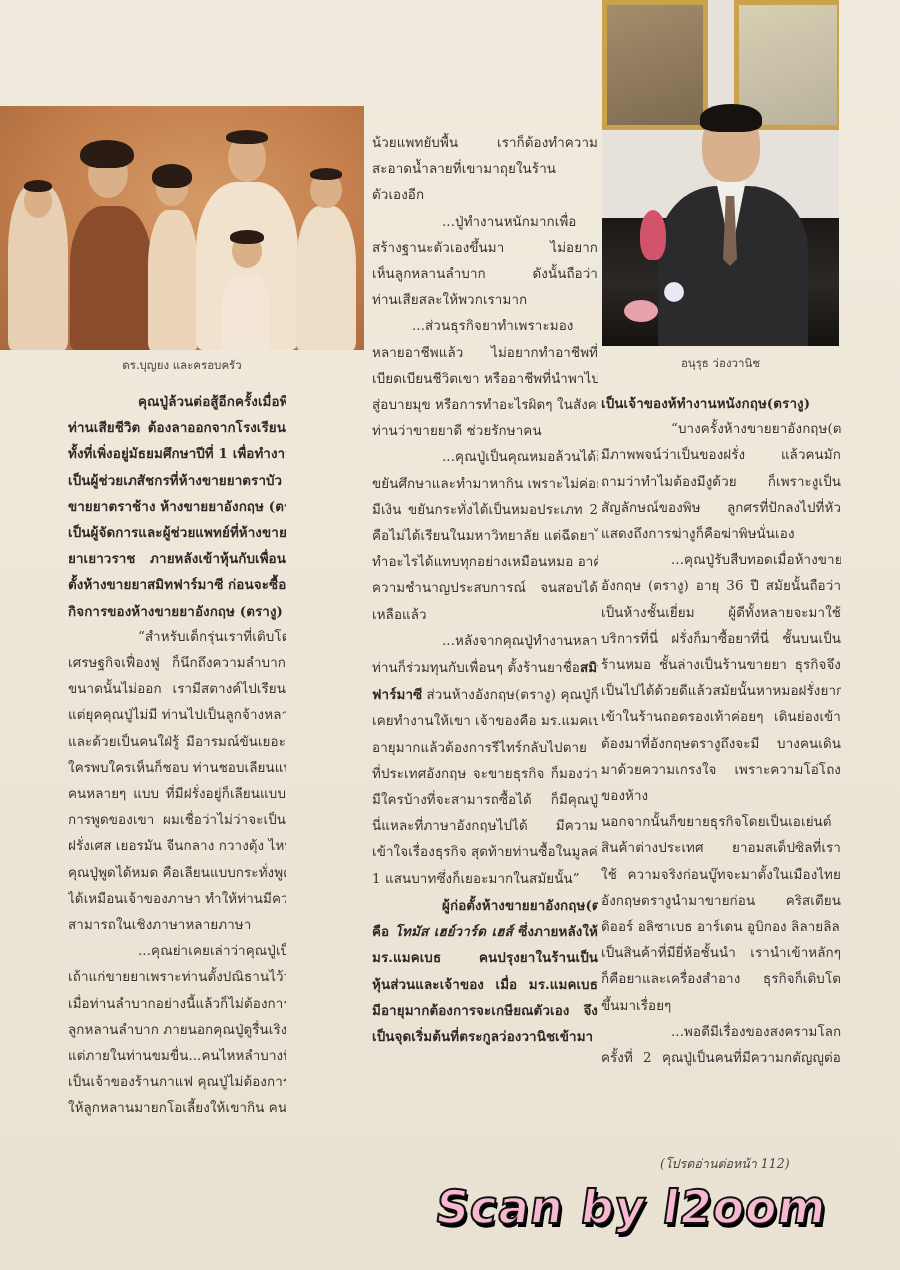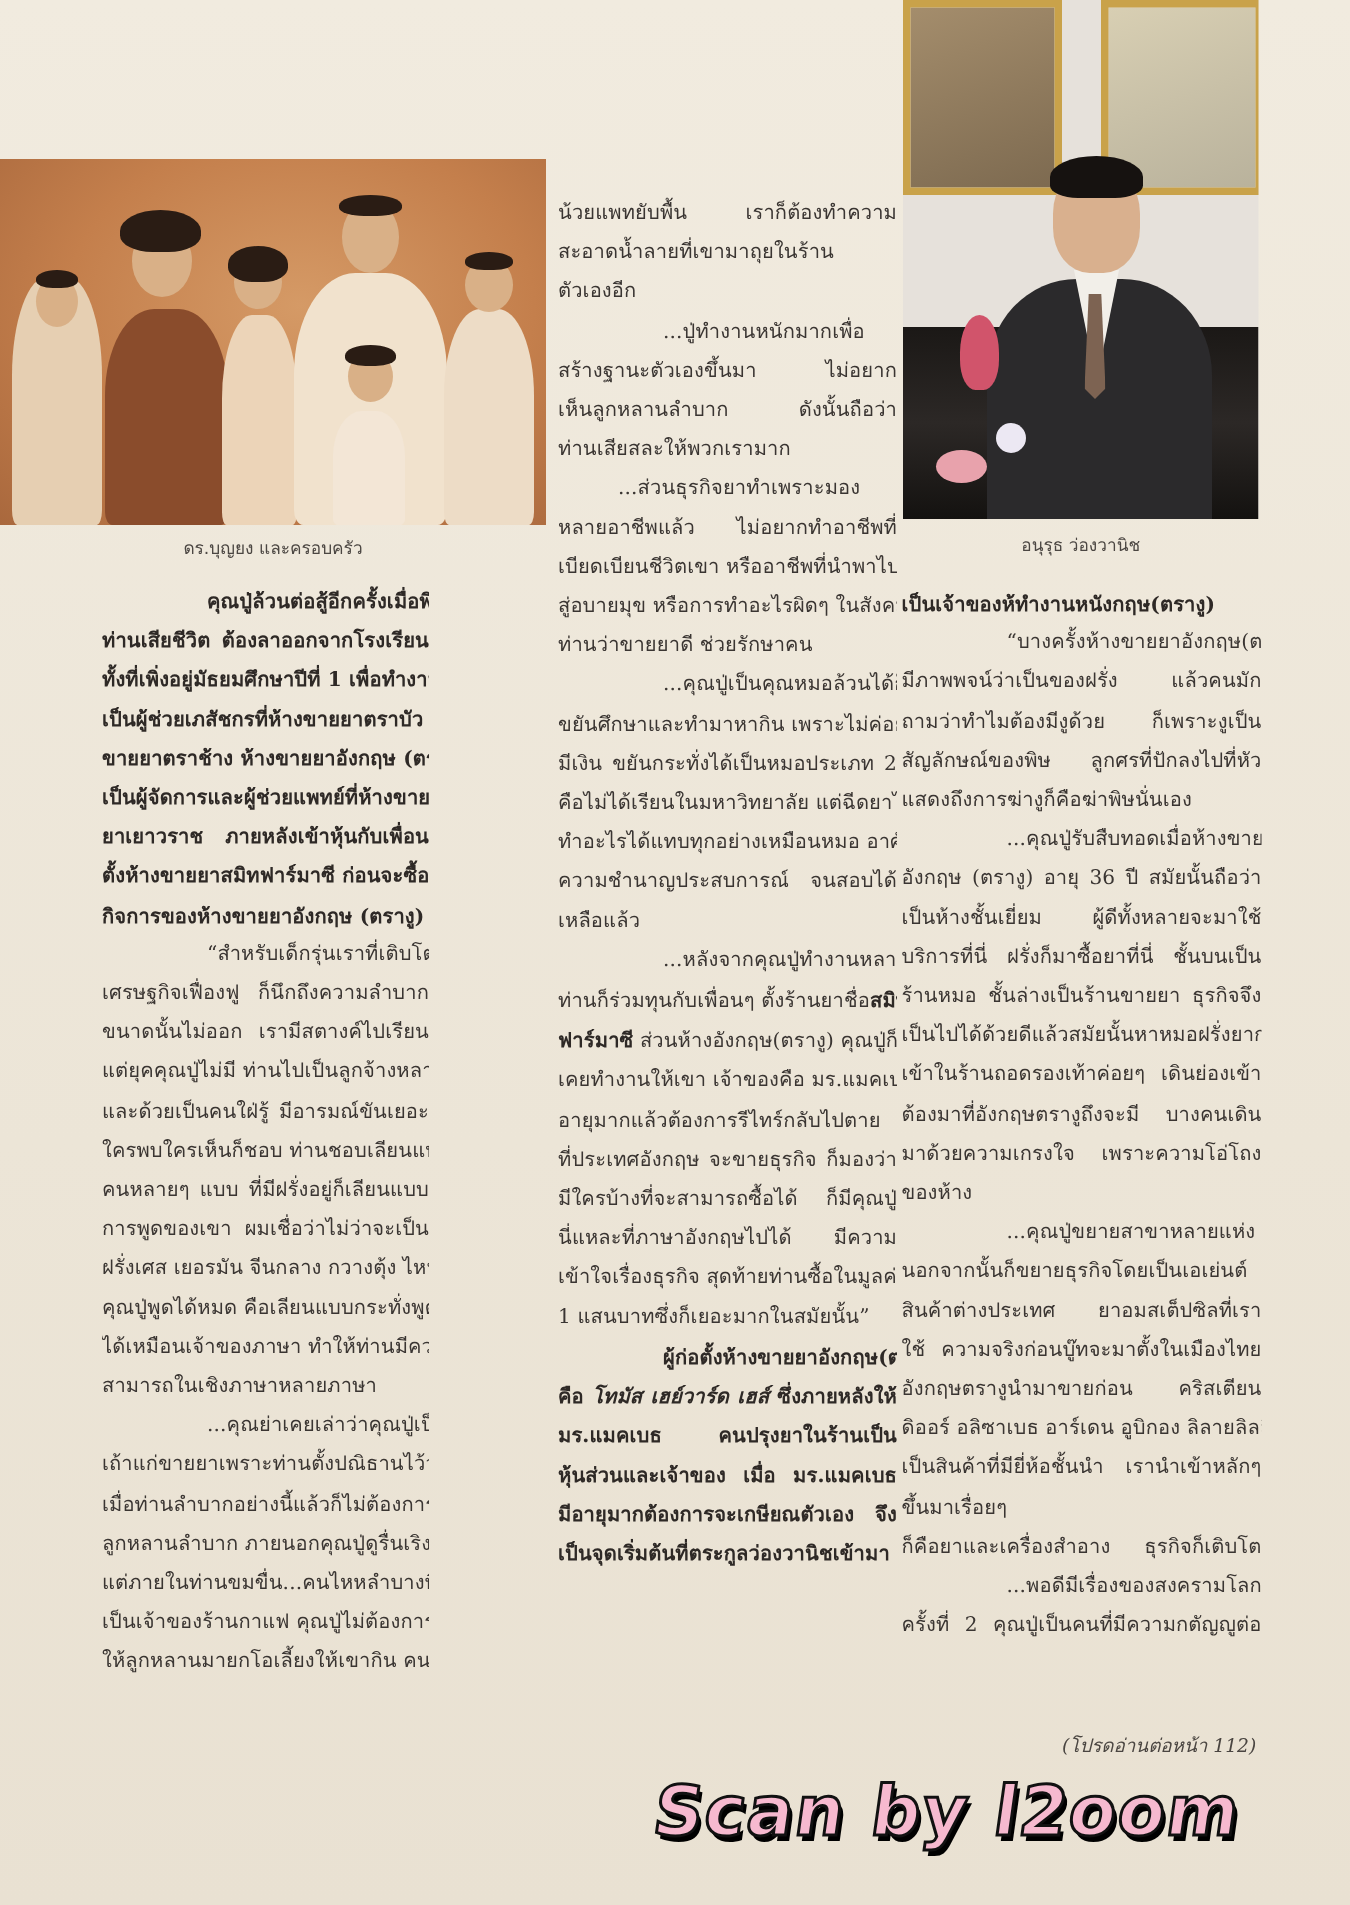--- a/index.html
+++ b/index.html
@@ -57,21 +57,21 @@
   .col2 { left: 372px; top: 130px; width: 226px; }
   .col3 { left: 601px; top: 390px; width: 240px; }
   .ln { display: block; white-space: nowrap; overflow: hidden; }
   .ln.last { text-align-last: left; }
   .ind { padding-left: 70px; }
   .ind2 { padding-left: 40px; }
   .b { font-weight: bold; color: #2e2926; }
   .bi { font-weight: bold; font-style: italic; }
   .cont {
     position: absolute; left: 660px; top: 1154px; width: 130px;
-    font-size: 12.5px; font-style: italic; color: #4a4541; margin-left: 48px;
+    font-size: 12.5px; font-style: italic; color: #4a4541;
   }
 
   
   .watermark {
     position: absolute; left: 436px; top: 1180px;
     font-family: "DejaVu Sans", sans-serif; font-weight: bold;
     font-size: 46px; letter-spacing: 1px;
     color: #f6b9cf;
     -webkit-text-stroke: 2px #111;
     text-shadow: 3px 4px 0 #000;
@@ -199,28 +199,27 @@
     <span class="ln ind">...คุณปู่รับสืบทอดเมื่อห้างขายยา</span>
     <span class="ln">อังกฤษ (ตรางู) อายุ 36 ปี สมัยนั้นถือว่า</span>
     <span class="ln">เป็นห้างชั้นเยี่ยม ผู้ดีทั้งหลายจะมาใช้</span>
     <span class="ln">บริการที่นี่ ฝรั่งก็มาซื้อยาที่นี่ ชั้นบนเป็น</span>
     <span class="ln">ร้านหมอ ชั้นล่างเป็นร้านขายยา ธุรกิจจึง</span>
     <span class="ln">เป็นไปได้ด้วยดีแล้วสมัยนั้นหาหมอฝรั่งยาก</span>
     <span class="ln">เข้าในร้านถอดรองเท้าค่อยๆ เดินย่องเข้า</span>
     <span class="ln">ต้องมาที่อังกฤษตรางูถึงจะมี บางคนเดิน</span>
     <span class="ln">มาด้วยความเกรงใจ เพราะความโอ่โถง</span>
     <span class="ln last">ของห้าง</span>
-    <span class="ln ind">...คุณปู่ขยายสาขาหลายแห่ง</span>
     <span class="ln">นอกจากนั้นก็ขยายธุรกิจโดยเป็นเอเย่นต์</span>
     <span class="ln">สินค้าต่างประเทศ ยาอมสเต็ปซิลที่เรา</span>
     <span class="ln">ใช้ ความจริงก่อนบู๊ทจะมาตั้งในเมืองไทย</span>
     <span class="ln">อังกฤษตรางูนำมาขายก่อน คริสเตียน</span>
     <span class="ln">ดิออร์ อลิซาเบธ อาร์เดน อูบิกอง ลิลายลิลลี่</span>
     <span class="ln">เป็นสินค้าที่มียี่ห้อชั้นนำ เรานำเข้าหลักๆ</span>
+    <span class="ln">ก็คือยาและเครื่องสำอาง ธุรกิจก็เติบโต</span>
     <span class="ln last">ขึ้นมาเรื่อยๆ</span>
-    <span class="ln">ก็คือยาและเครื่องสำอาง ธุรกิจก็เติบโต</span>
     <span class="ln ind">...พอดีมีเรื่องของสงครามโลก</span>
     <span class="ln">ครั้งที่ 2 คุณปู่เป็นคนที่มีความกตัญญูต่อ</span>
   </div>
   <div class="cont">(โปรดอ่านต่อหน้า 112)</div>
 
   <div class="watermark">Scan by l2oom</div>
 </div>
 
 </body></html>

